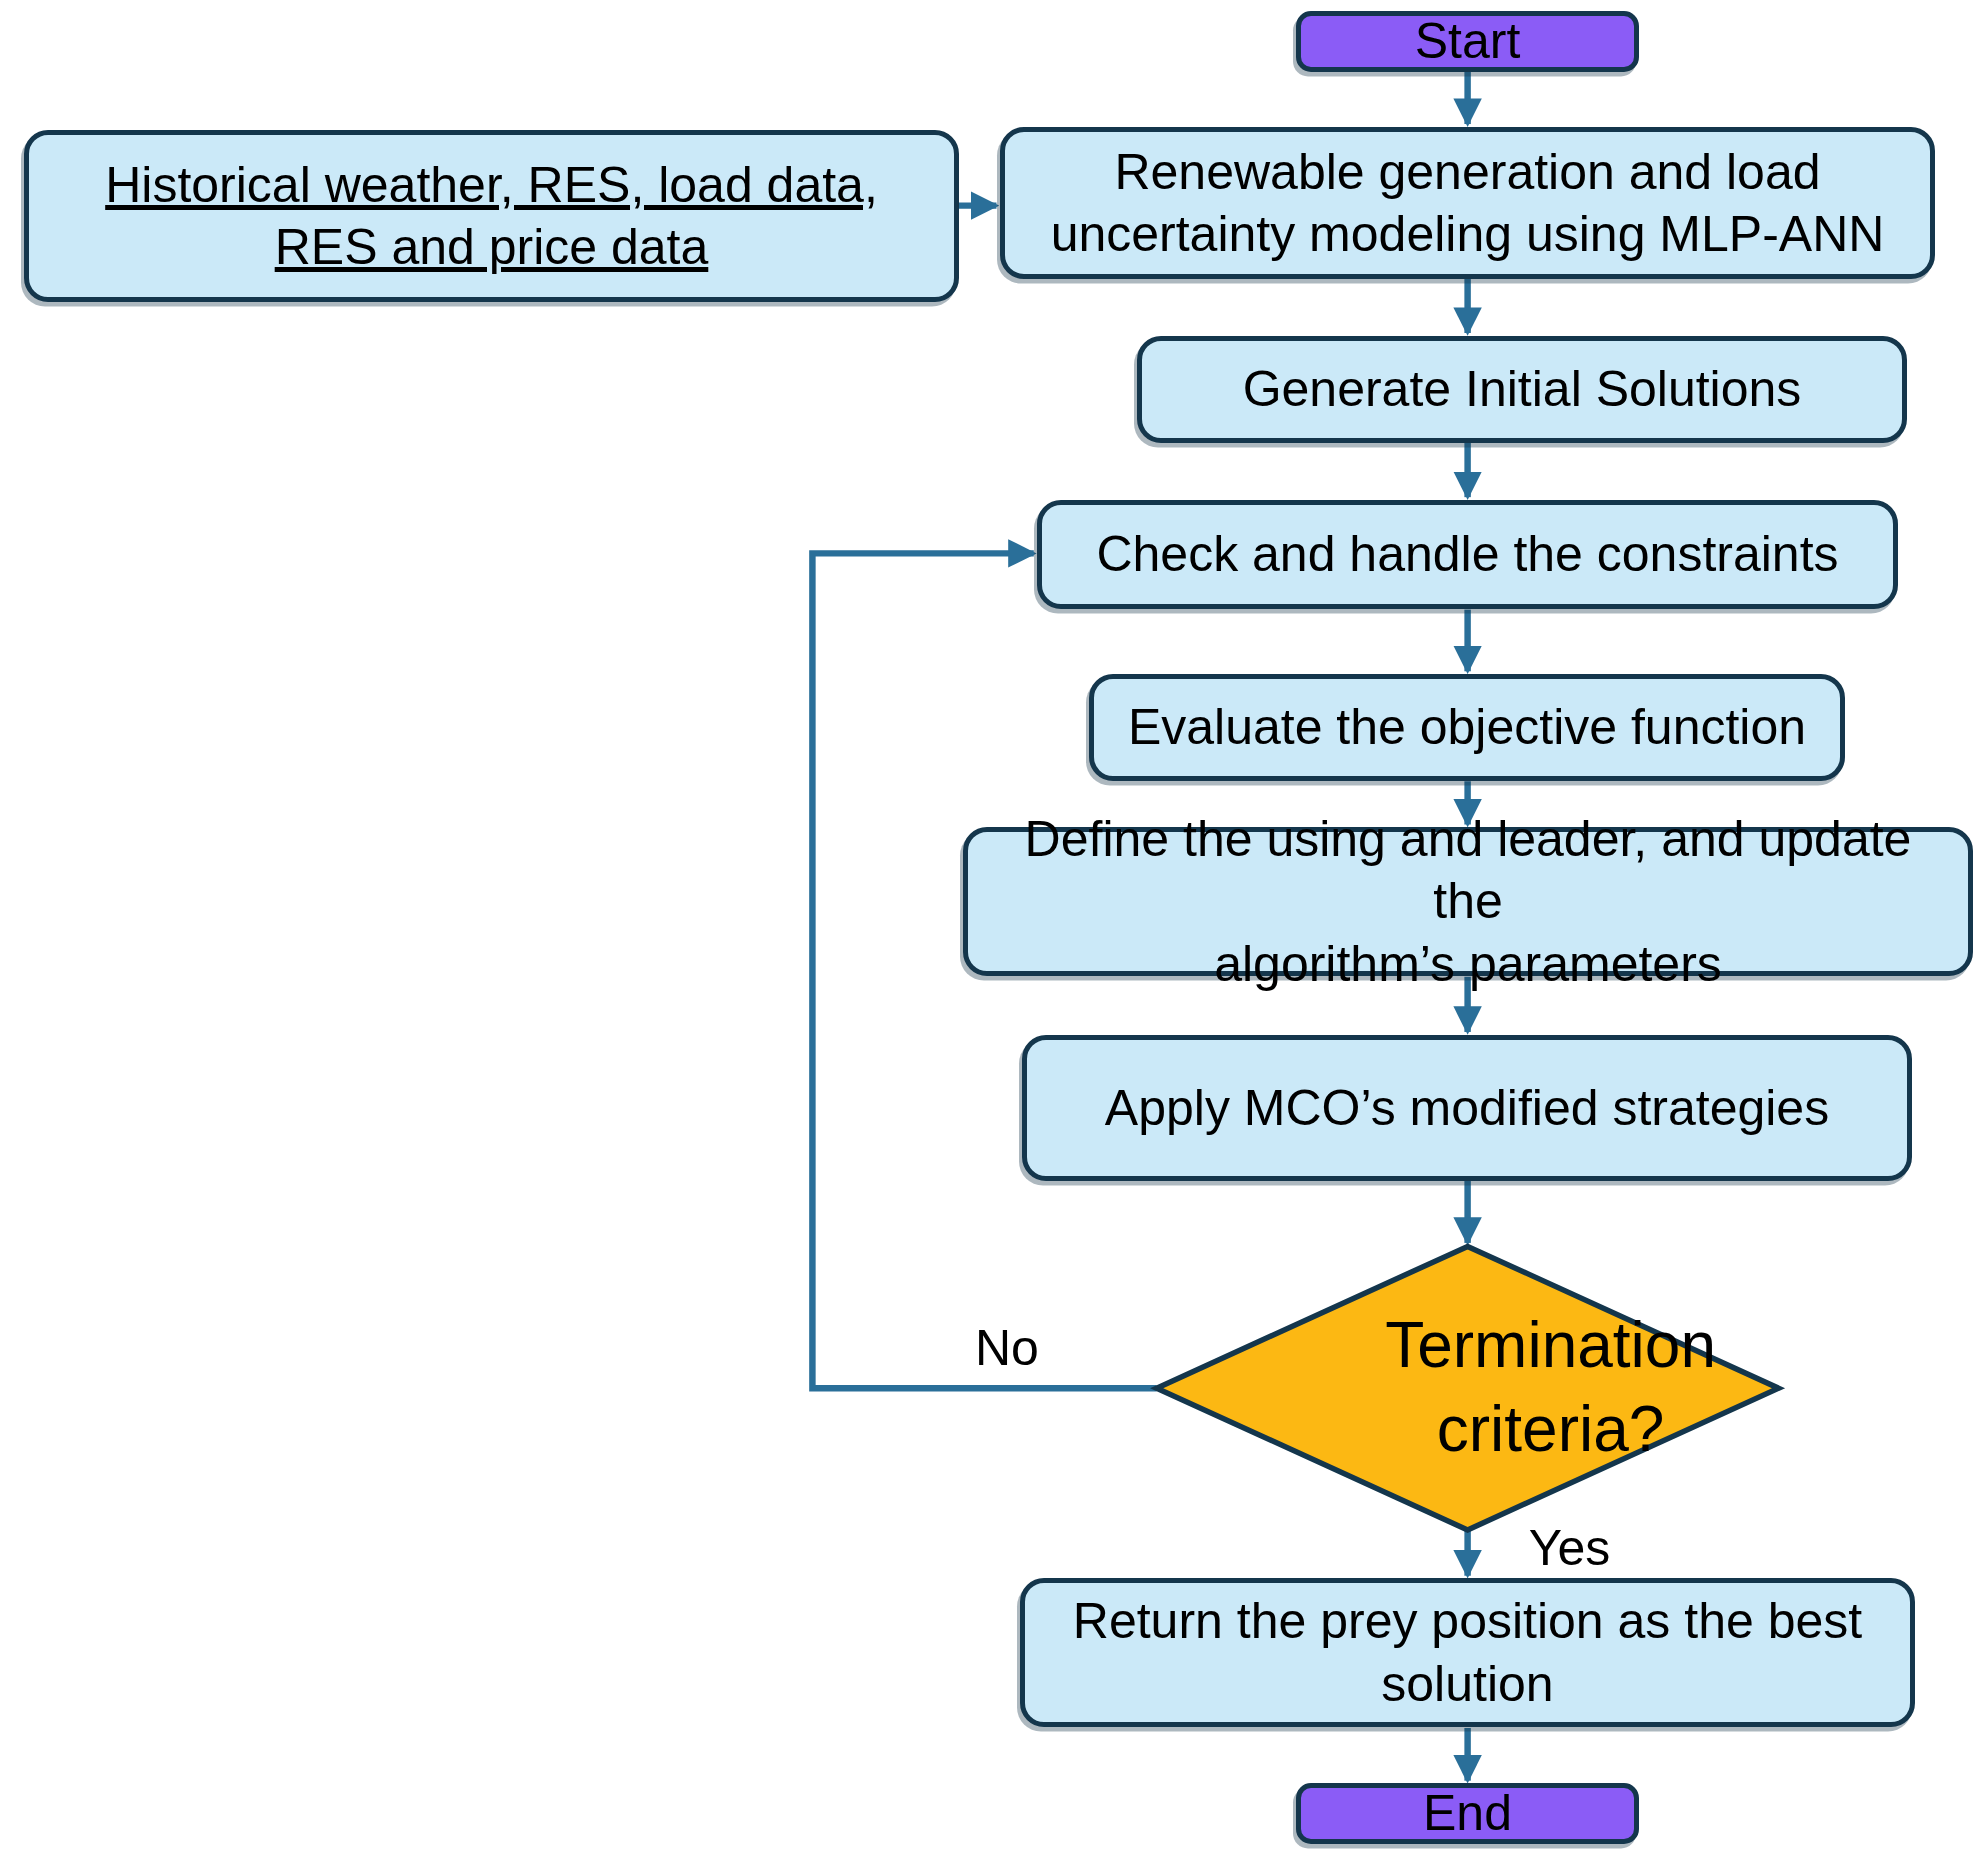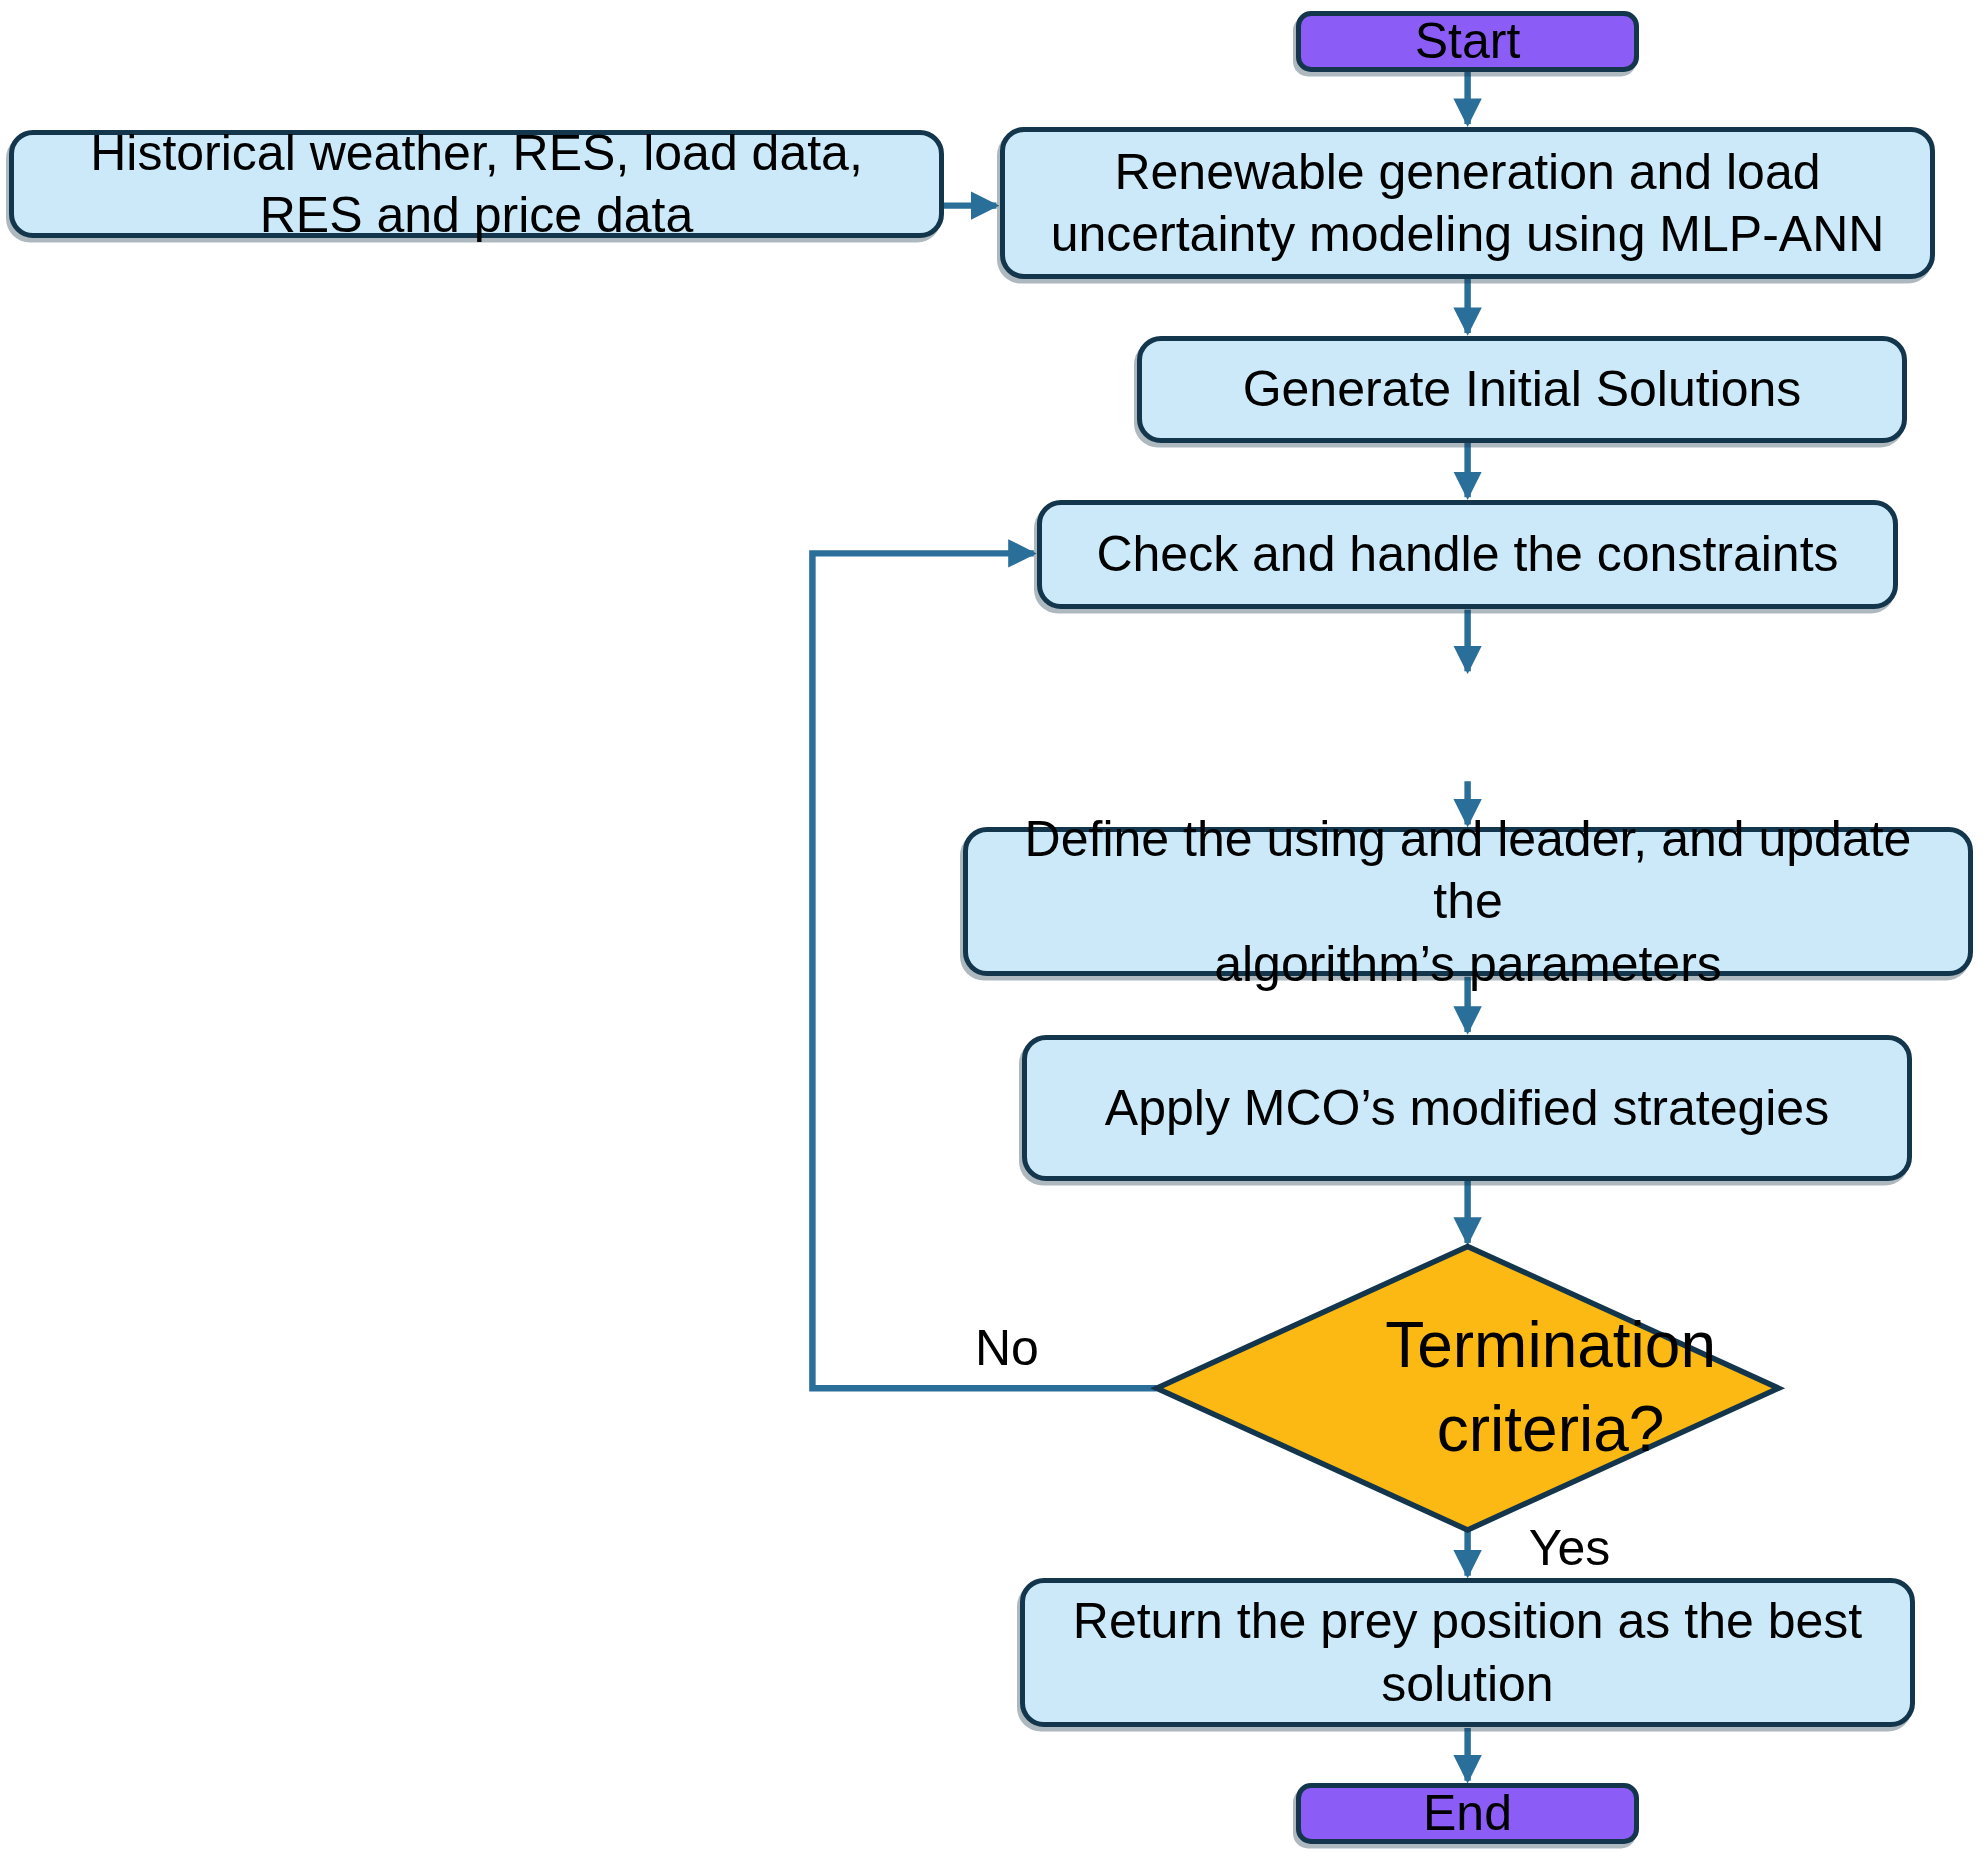--- a/index.html
+++ b/index.html
@@ -103,38 +103,41 @@
     <path class="edge" d="M2950 3075 L2950 3167" marker-end="url(#ah)"></path>
     <path class="edge" d="M2950 3473 L2950 3579" marker-end="url(#ah)"></path>
     <path class="edge" d="M2325 2790 L1633 2790 L1633 1112 L2078 1112" marker-end="url(#ah)"></path>
     <polygon class="diamond" points="2950,2505 3575,2790 2950,3075 2325,2790"></polygon>
   </svg>
 
   <div class="node terminal" style="left:1296px; top:11px; width:343px; height:61px;">
     <span class="lbl">Start</span>
   </div>
 
-  <div class="node process" style="left:9px; top:130px; width:935px; height:108px;">
+  <div class="node process" style="left:24px; top:130px; width:935px; height:172px;text-decoration:underline;">
     <span class="lbl">Historical weather, RES, load data,
 RES and price data</span>
   </div>
 
   <div class="node process" style="left:1000px; top:127px; width:935px; height:152px;">
     <span class="lbl">Renewable generation and load
 uncertainty modeling using MLP-ANN</span>
   </div>
 
   <div class="node process" style="left:1137px; top:336px; width:770px; height:107px;">
     <span class="lbl">Generate Initial Solutions</span>
   </div>
 
   <div class="node process" style="left:1037px; top:500px; width:861px; height:109px;">
     <span class="lbl">Check and handle the constraints</span>
   </div>
 
+  <div class="node process" style="left:1089px; top:674px; width:756px; height:107px;">
+    <span class="lbl">Evaluate the objective function</span>
+  </div>
 
   <div class="node process" style="left:963px; top:827px; width:1010px; height:149px;">
     <span class="lbl">Define the using and leader, and update the
 algorithm’s parameters</span>
   </div>
 
   <div class="node process" style="left:1022px; top:1035px; width:890px; height:146px;text-align:right;">
     <span class="lbl">Apply MCO’s modified strategies</span>
   </div>
 

